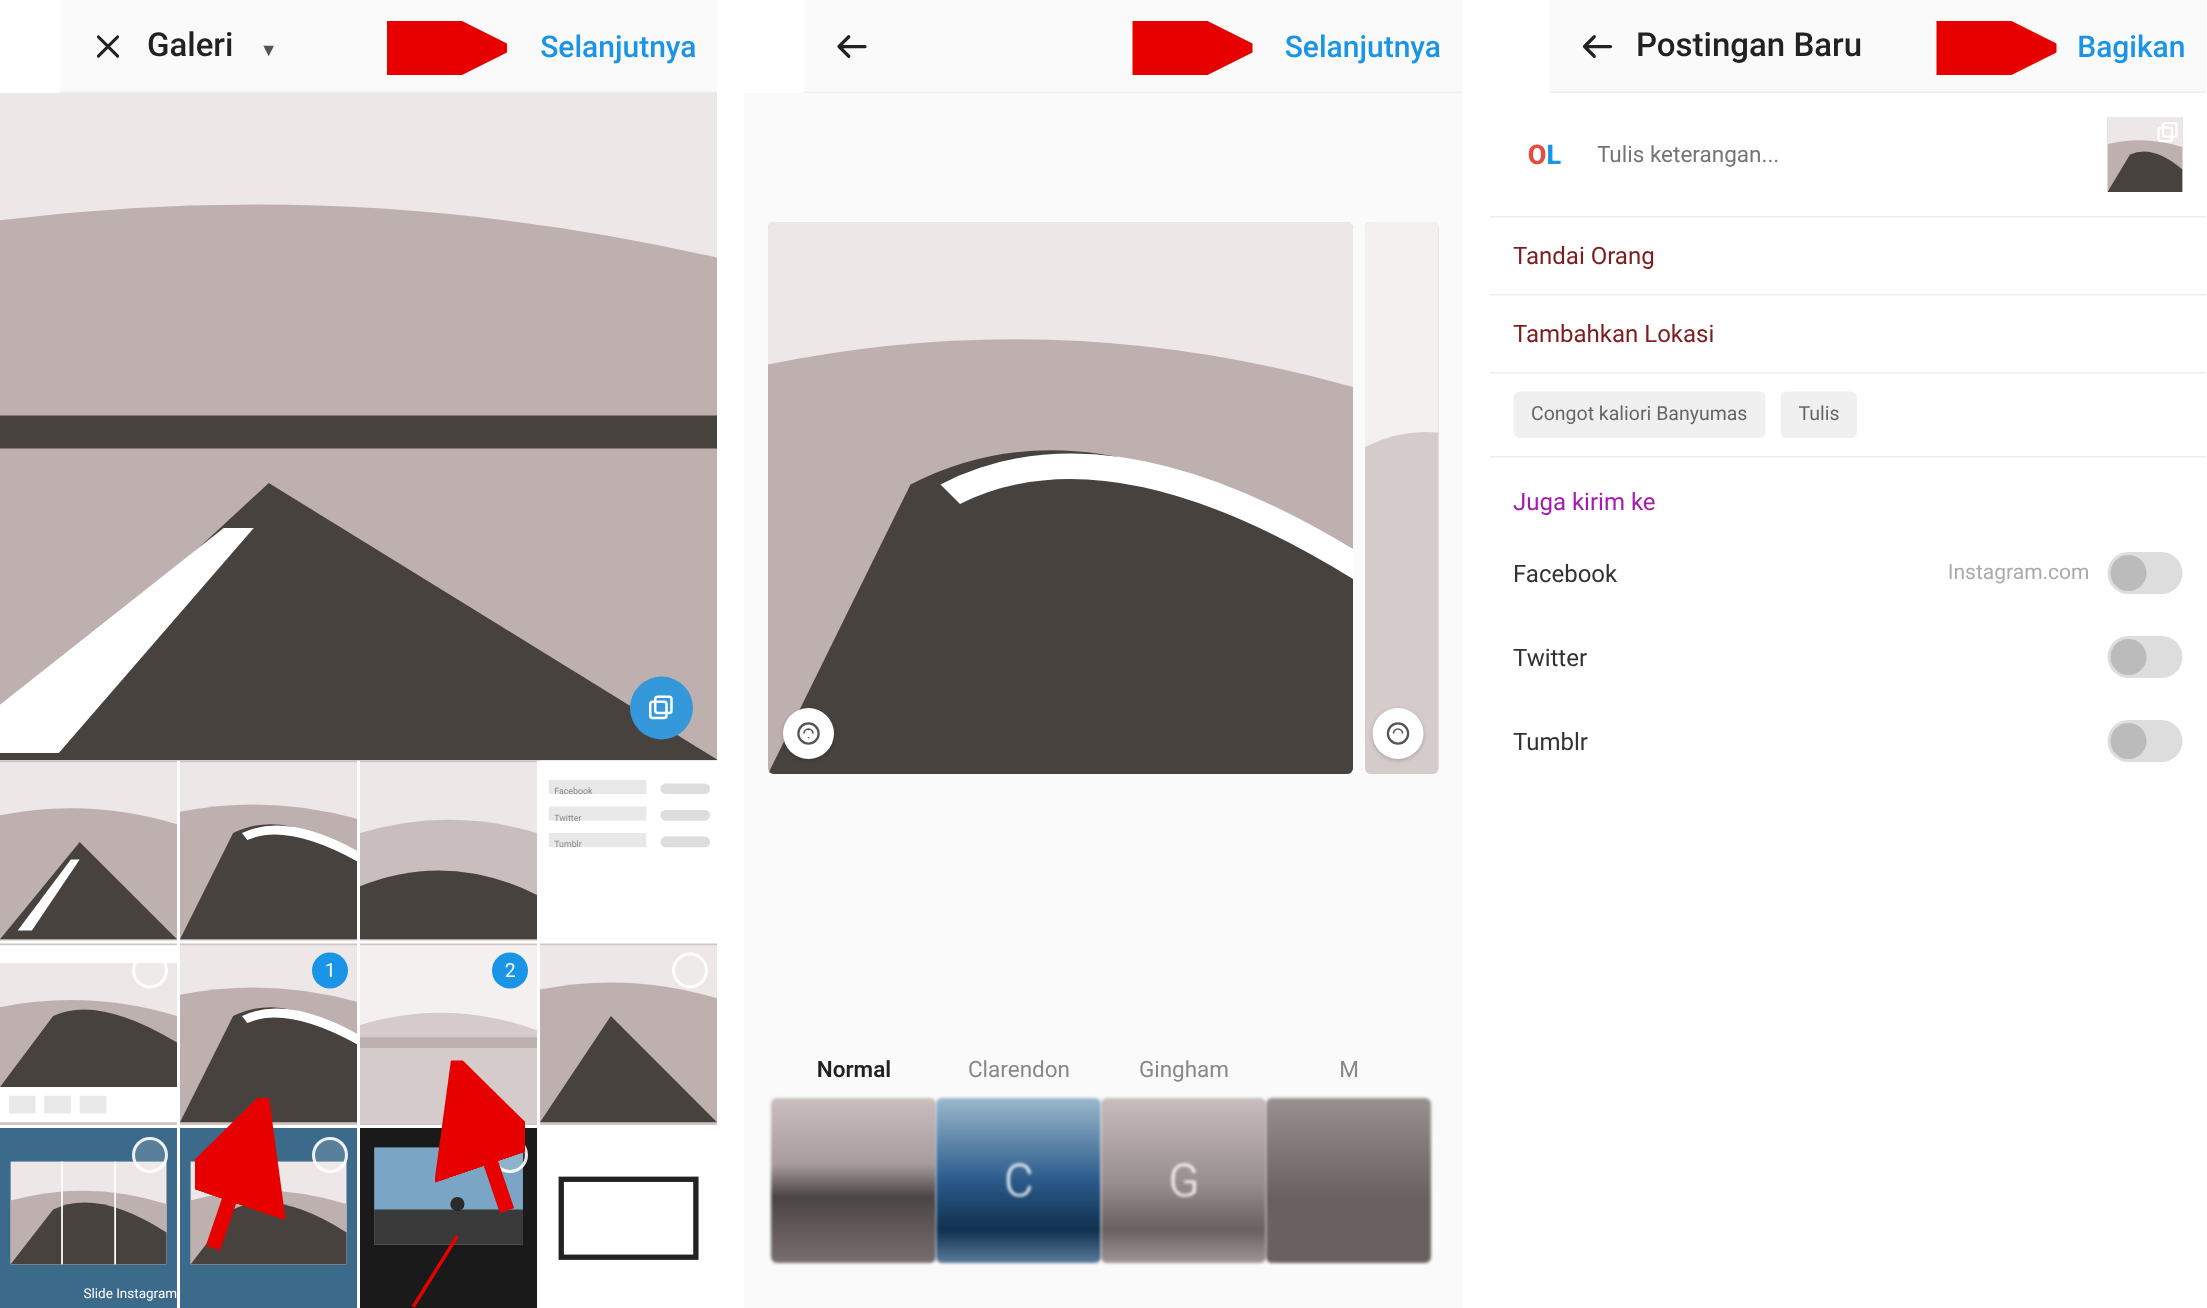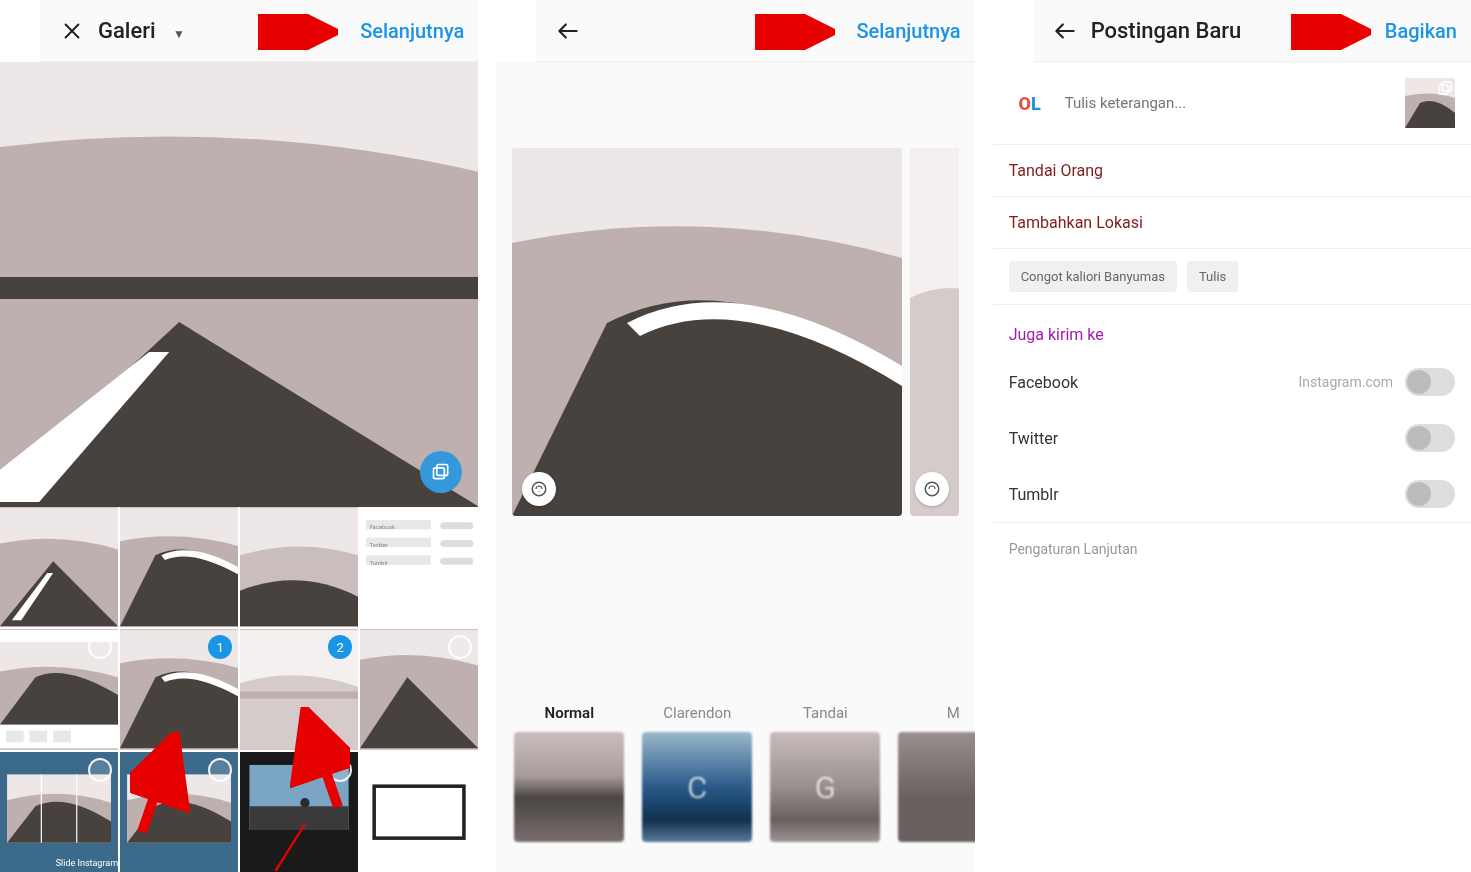--- a/index.html
+++ b/index.html
@@ -29,21 +29,21 @@
   .slide-label { position: absolute; bottom: 4px; left: 0; right: 0; text-align: right; color: #fff; font-size: 9px; margin-top: 45px; }
   
   
   .preview2-wrap { flex: 0 0 540px; background: #fafafa; display: flex; align-items: center; padding: 50px 16px; gap: 8px; }
   .preview2-main { flex: 0 0 auto; width: 390px; height: 368px; position: relative; background: #d0c5c5; border-radius: 4px; overflow: hidden; }
   .preview2-side { flex: 1; height: 368px; background: #d0c5c5; border-radius: 4px; position: relative; overflow: hidden; }
   .edit-btn { position: absolute; bottom: 10px; width: 34px; height: 34px; border-radius: 50%; background: #fff; display: flex; align-items: center; justify-content: center; cursor: pointer; box-shadow: 0 1px 3px rgba(0,0,0,0.2); }
   .edit-btn.left { left: 10px; }
   .edit-btn.right { right: 10px; }
   
-  .filters { flex: 1; display: flex; align-items: flex-end; gap: 18px; padding: 0 18px 30px 18px; background: #fafafa; }
+  .filters { flex: 1; display: flex; align-items: flex-end; padding: 0 18px 30px 18px; background: #fafafa; }
   .filter-item { display: flex; flex-direction: column; align-items: center; gap: 10px; }
   .filter-item .fname { font-size: 15px; color: #888; }
   .filter-item.active .fname { color: #222; font-weight: 600; }
   .filter-thumb { width: 110px; height: 110px; border-radius: 4px; background: #a89b9b; position: relative; overflow: hidden; }
   .filter-thumb .fletter { position: absolute; inset: 0; display: flex; align-items: center; justify-content: center; color: #fff; font-size: 30px; font-weight: 300; }
   
   
   .s3-body { flex: 1; background: #fff; }
   .caption-row { display: flex; align-items: center; padding: 16px; gap: 14px; border-bottom: 1px solid #eee; }
   .avatar { width: 42px; height: 42px; border-radius: 50%; background: #fff; display: flex; align-items: center; justify-content: center; font-weight: 800; font-size: 18px; }
@@ -300,21 +300,21 @@
         <div class="fname">Normal</div>
         <div class="filter-thumb" style="background: linear-gradient(rgb(201, 189, 189) 0%, rgb(168, 155, 155) 40%, rgb(74, 69, 68) 60%, rgb(122, 110, 110) 100%); filter: blur(1.2px);"></div>
       </div>
       <div class="filter-item">
         <div class="fname">Clarendon</div>
         <div class="filter-thumb" style="background: linear-gradient(rgb(154, 184, 204) 0%, rgb(42, 90, 138) 50%, rgb(16, 48, 80) 80%, rgb(90, 122, 154) 100%); filter: blur(1.2px);">
           <div class="fletter">C</div>
         </div>
       </div>
       <div class="filter-item">
-        <div class="fname">Tandai</div>
+        <div class="fname">Gingham</div>
         <div class="filter-thumb" style="background: linear-gradient(rgb(200, 188, 188) 0%, rgb(154, 143, 143) 50%, rgb(106, 96, 96) 80%, rgb(160, 149, 149) 100%); filter: blur(1.2px);">
           <div class="fletter">G</div>
         </div>
       </div>
       <div class="filter-item">
         <div class="fname">M</div>
         <div class="filter-thumb" style="background: linear-gradient(rgb(154, 143, 143) 0%, rgb(106, 96, 96) 60%); filter: blur(1.2px);"></div>
       </div>
     </div>
 </div>
@@ -382,15 +382,14 @@
           </div>
         </div>
         <div class="share-row">
           <div class="sname">Tumblr</div>
           <div style="margin-left: auto;"></div>
           <div class="toggle">
             <div class="knob"></div>
           </div>
         </div>
       </div>
-    <div class="adv">Pengaturan Lanjutan</div>
   </div>
 </div>
 
 </body></html>

